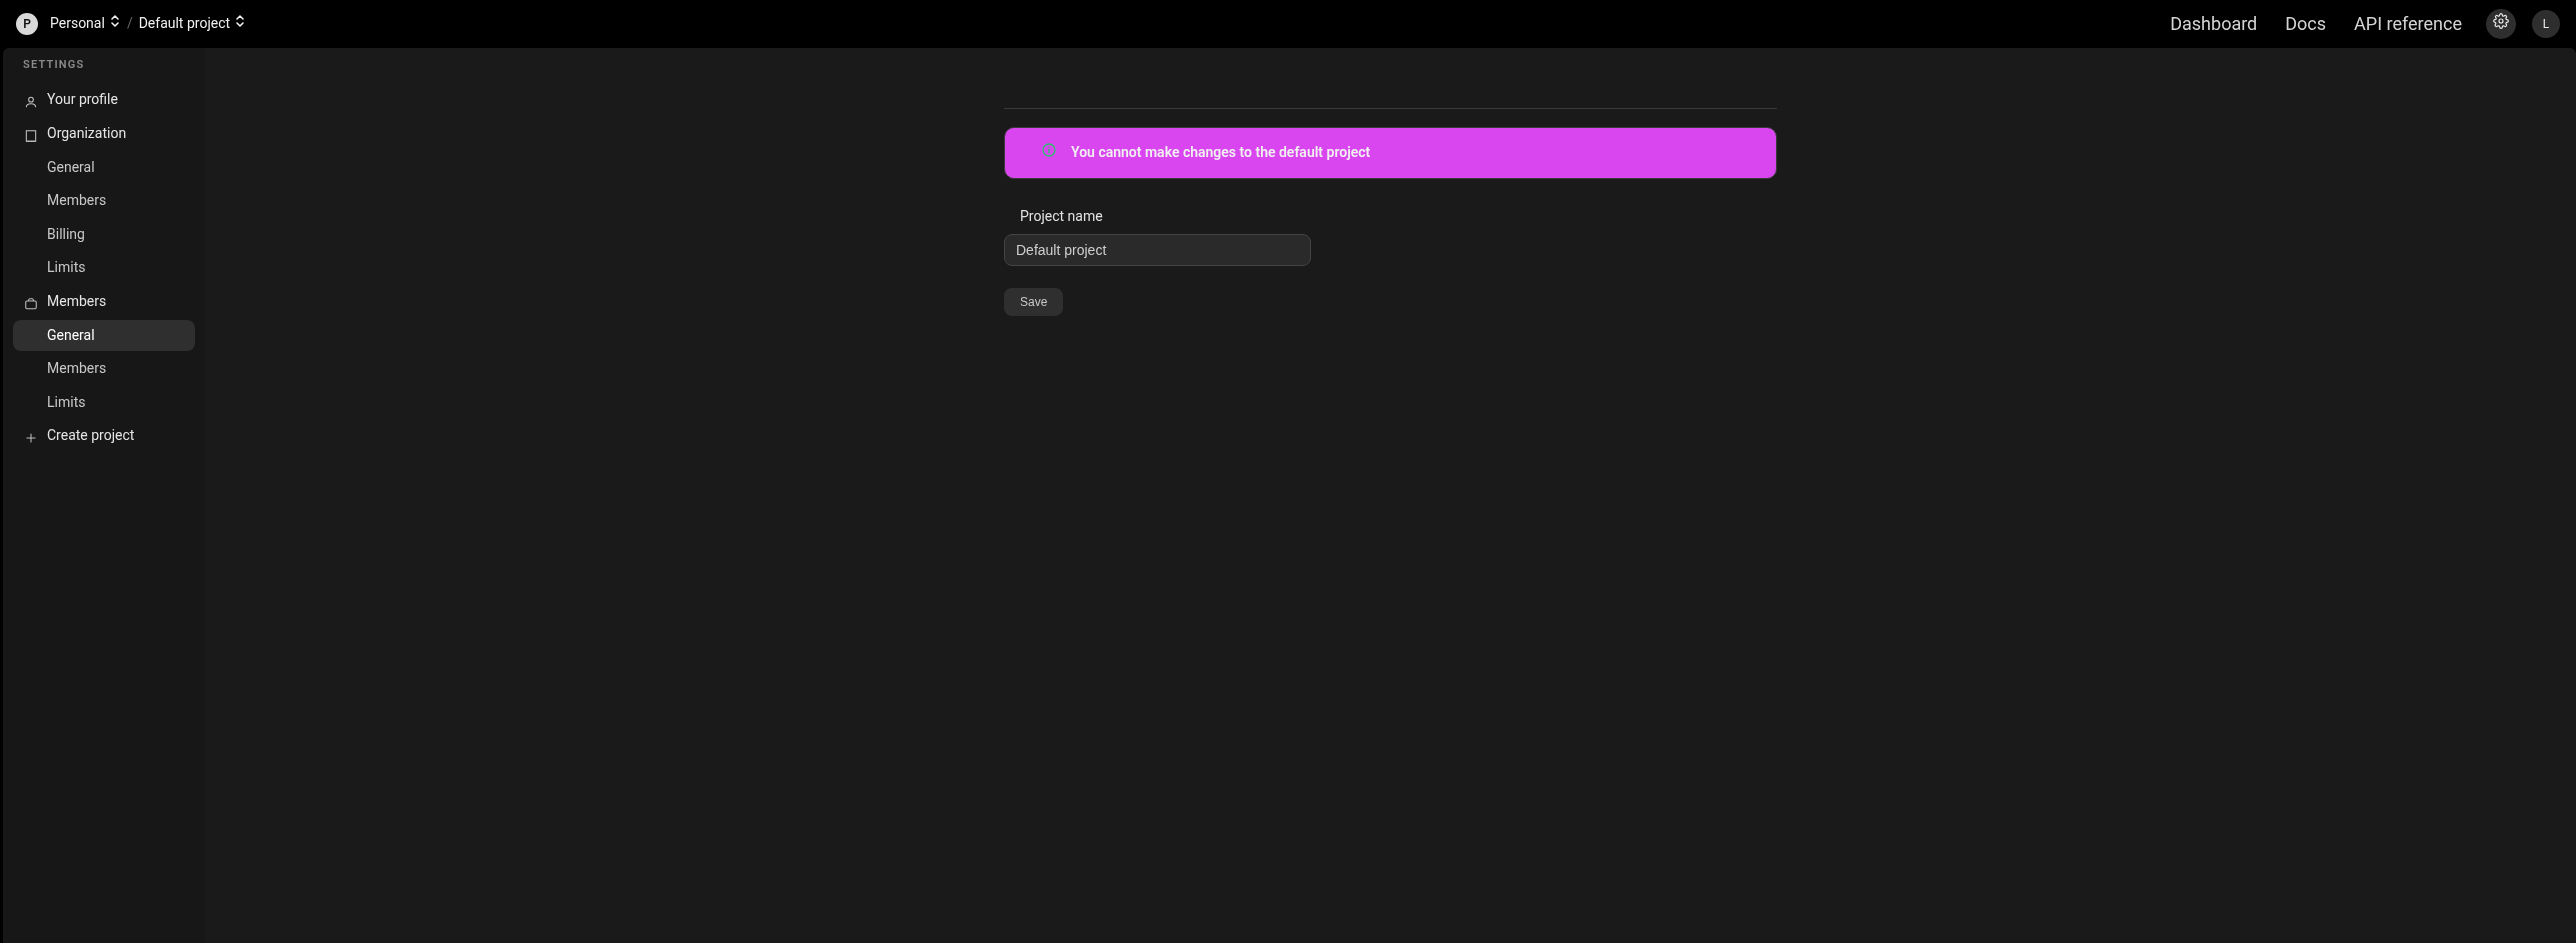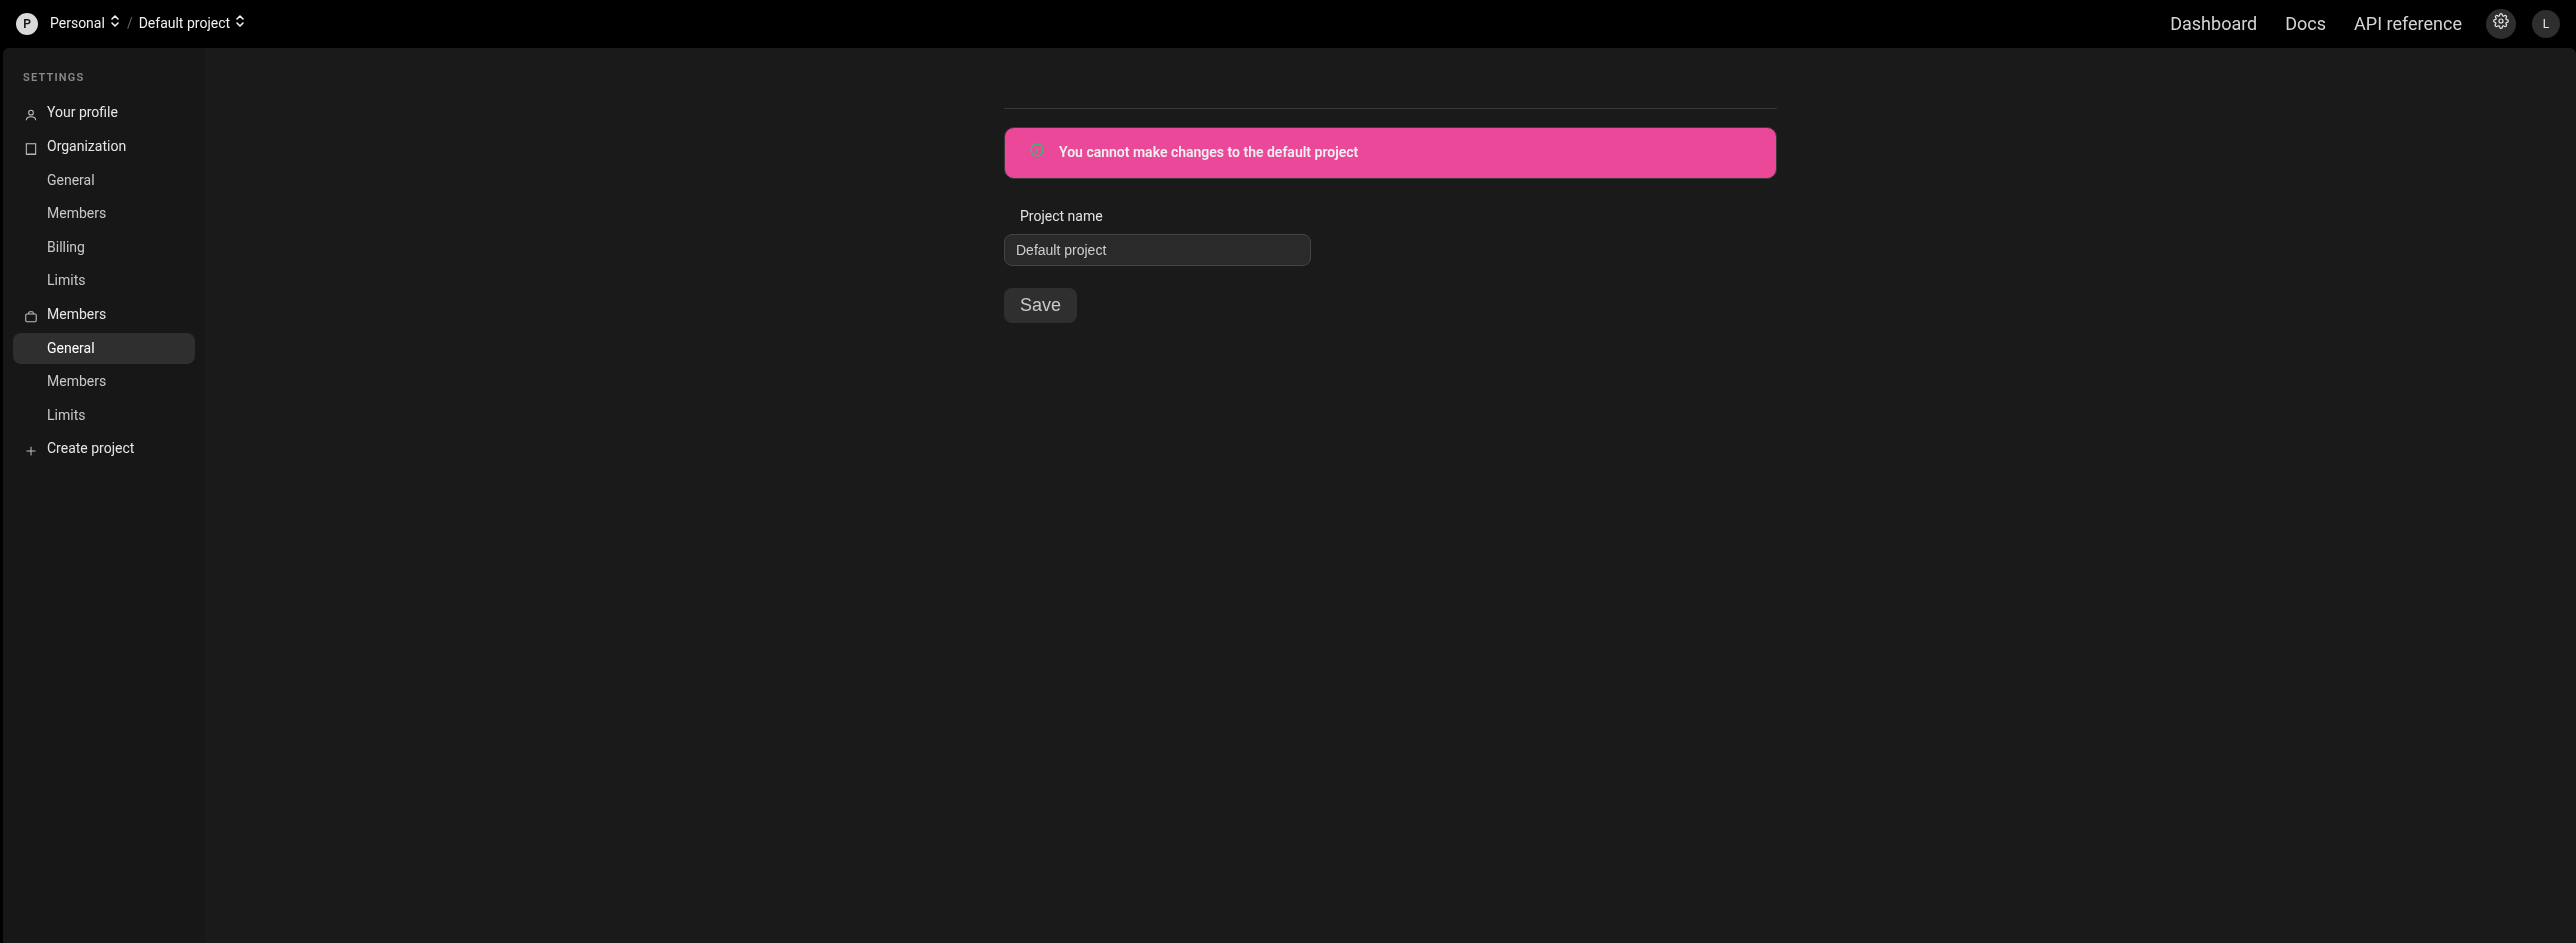--- a/index.html
+++ b/index.html
@@ -45,21 +45,21 @@
     font-size: 12px;
     display: inline-flex; align-items: center; justify-content: center;
     margin-left: 8px; cursor: pointer;
   }
   
   .body { display: flex; flex: 1; min-height: 0; }
   .sidebar {
     width: 202px;
     background: #171717;
     border-radius: 6px 0 0 0;
-    padding: 14px 10px 10px 10px;
+    padding: 1px 10px 10px 10px;
     margin-left: 3px;
     display: flex; flex-direction: column; gap: 2px;
   }
   .sidebar-heading {
     font-size: 11px; letter-spacing: 1.2px;
     color: #8a8a8a; font-weight: 600;
     padding: 8px 10px 10px 10px;
   }
   .side-item {
     display: flex; align-items: flex-end; gap: 8px;
@@ -77,23 +77,23 @@
     border-radius: 0 6px 0 0;
     padding: 46px 59px;
     overflow: auto;
   }
   .content-inner { max-width: 773px; margin: 0 auto; }
   .page-title { font-size: 20px; font-weight: 600; color: #fff; }
   .title-rule { border: none; border-top: 1px solid #383838; margin-top: 14px; margin-bottom: 18px; }
   .notice {
     border: 1px solid #3a3a3a;
     border-radius: 10px;
-    padding: 14px 24px;
+    padding: 14px 36px;
     display: flex; align-items: center; gap: 14px;
-    background: #ec4899;
+    background: #d946ef;
     margin-bottom: 28px;
   }
   .notice-text { font-size: 14px; font-weight: 600; color: #f0f0f0; }
   .field-label { font-size: 14px; color: #e2e2e2; display: block; margin-bottom: 8px; margin-left: 16px; }
   .text-input {
     width: 307px; max-width: 100%;
     background: #2a2a2a;
     border: 1px solid #444;
     border-radius: 8px;
     padding: 7px 11px;
@@ -102,21 +102,21 @@
     outline: none;
   }
   .text-input::placeholder { color: #8c8c8c; }
   .save-btn {
     margin-top: 22px;
     background: #2f2f2f;
     color: #c9c9c9;
     border: none;
     border-radius: 8px;
     padding: 7px 16px;
-    font-size: 18px;
+    font-size: 12px;
     cursor: not-allowed;
   }
   svg { stroke: currentColor; fill: none; }
 </style>
 </head>
 <body>
 
 <div class="app">
 
   <div class="topbar">

